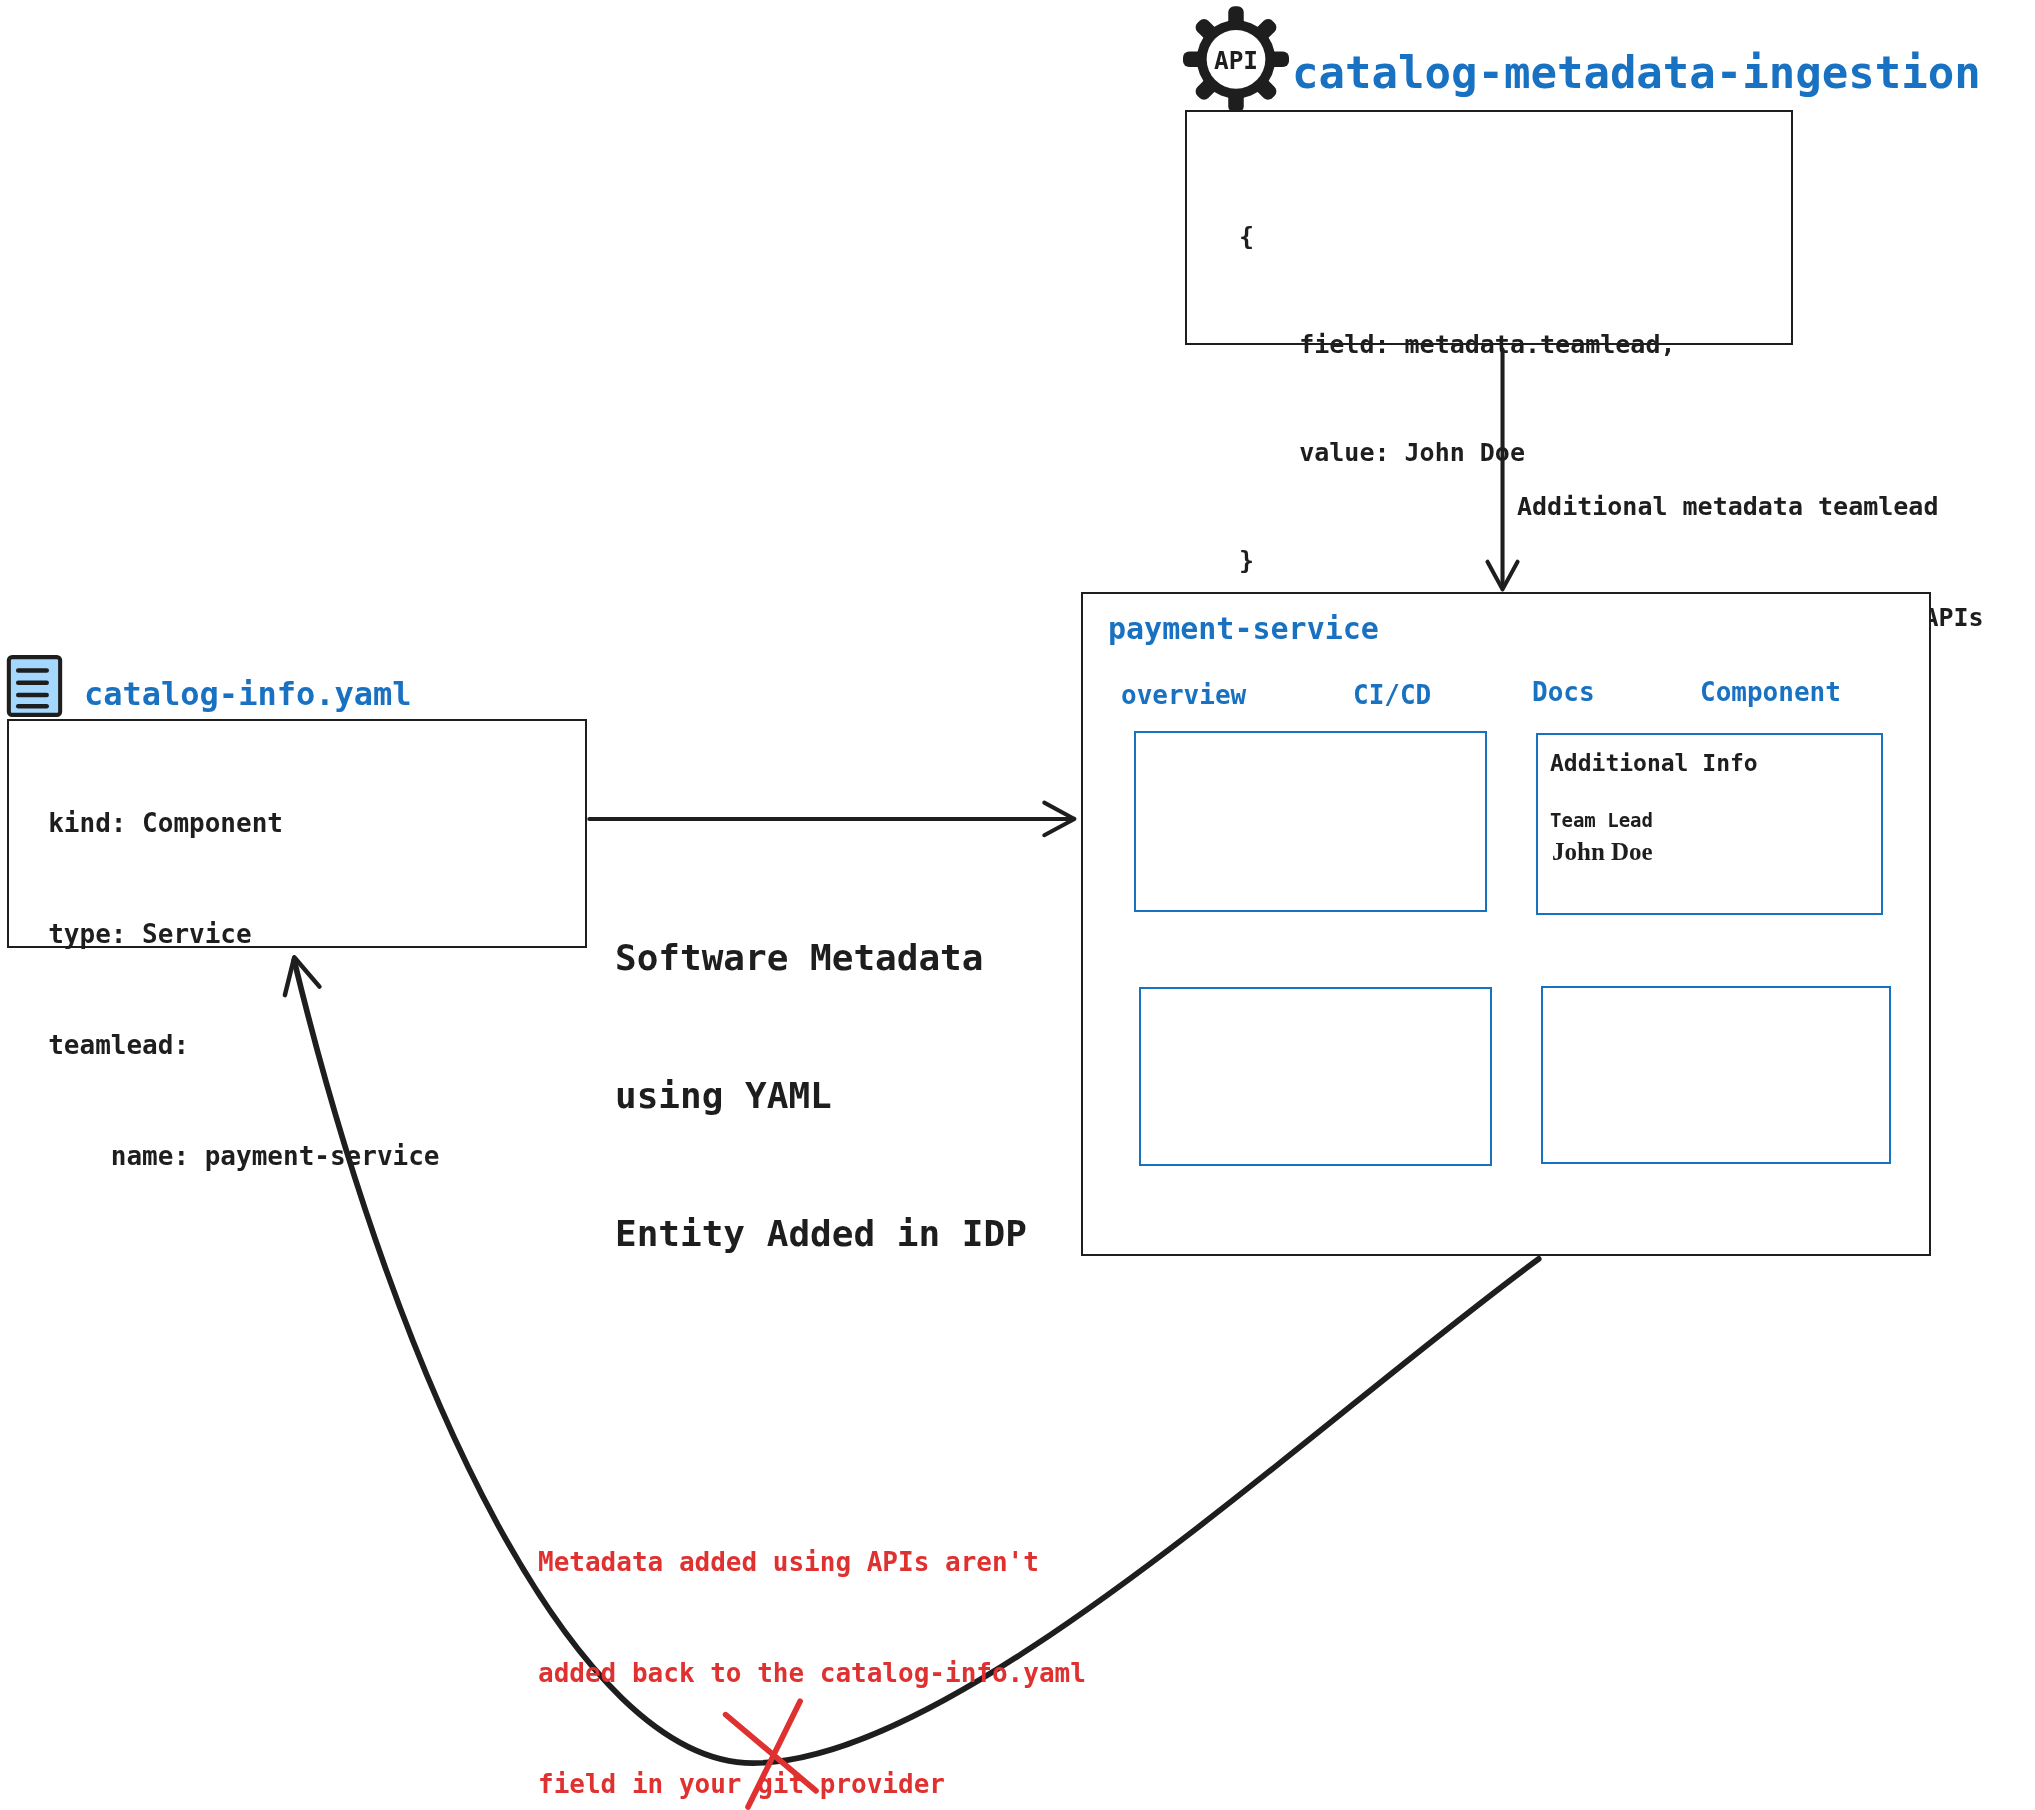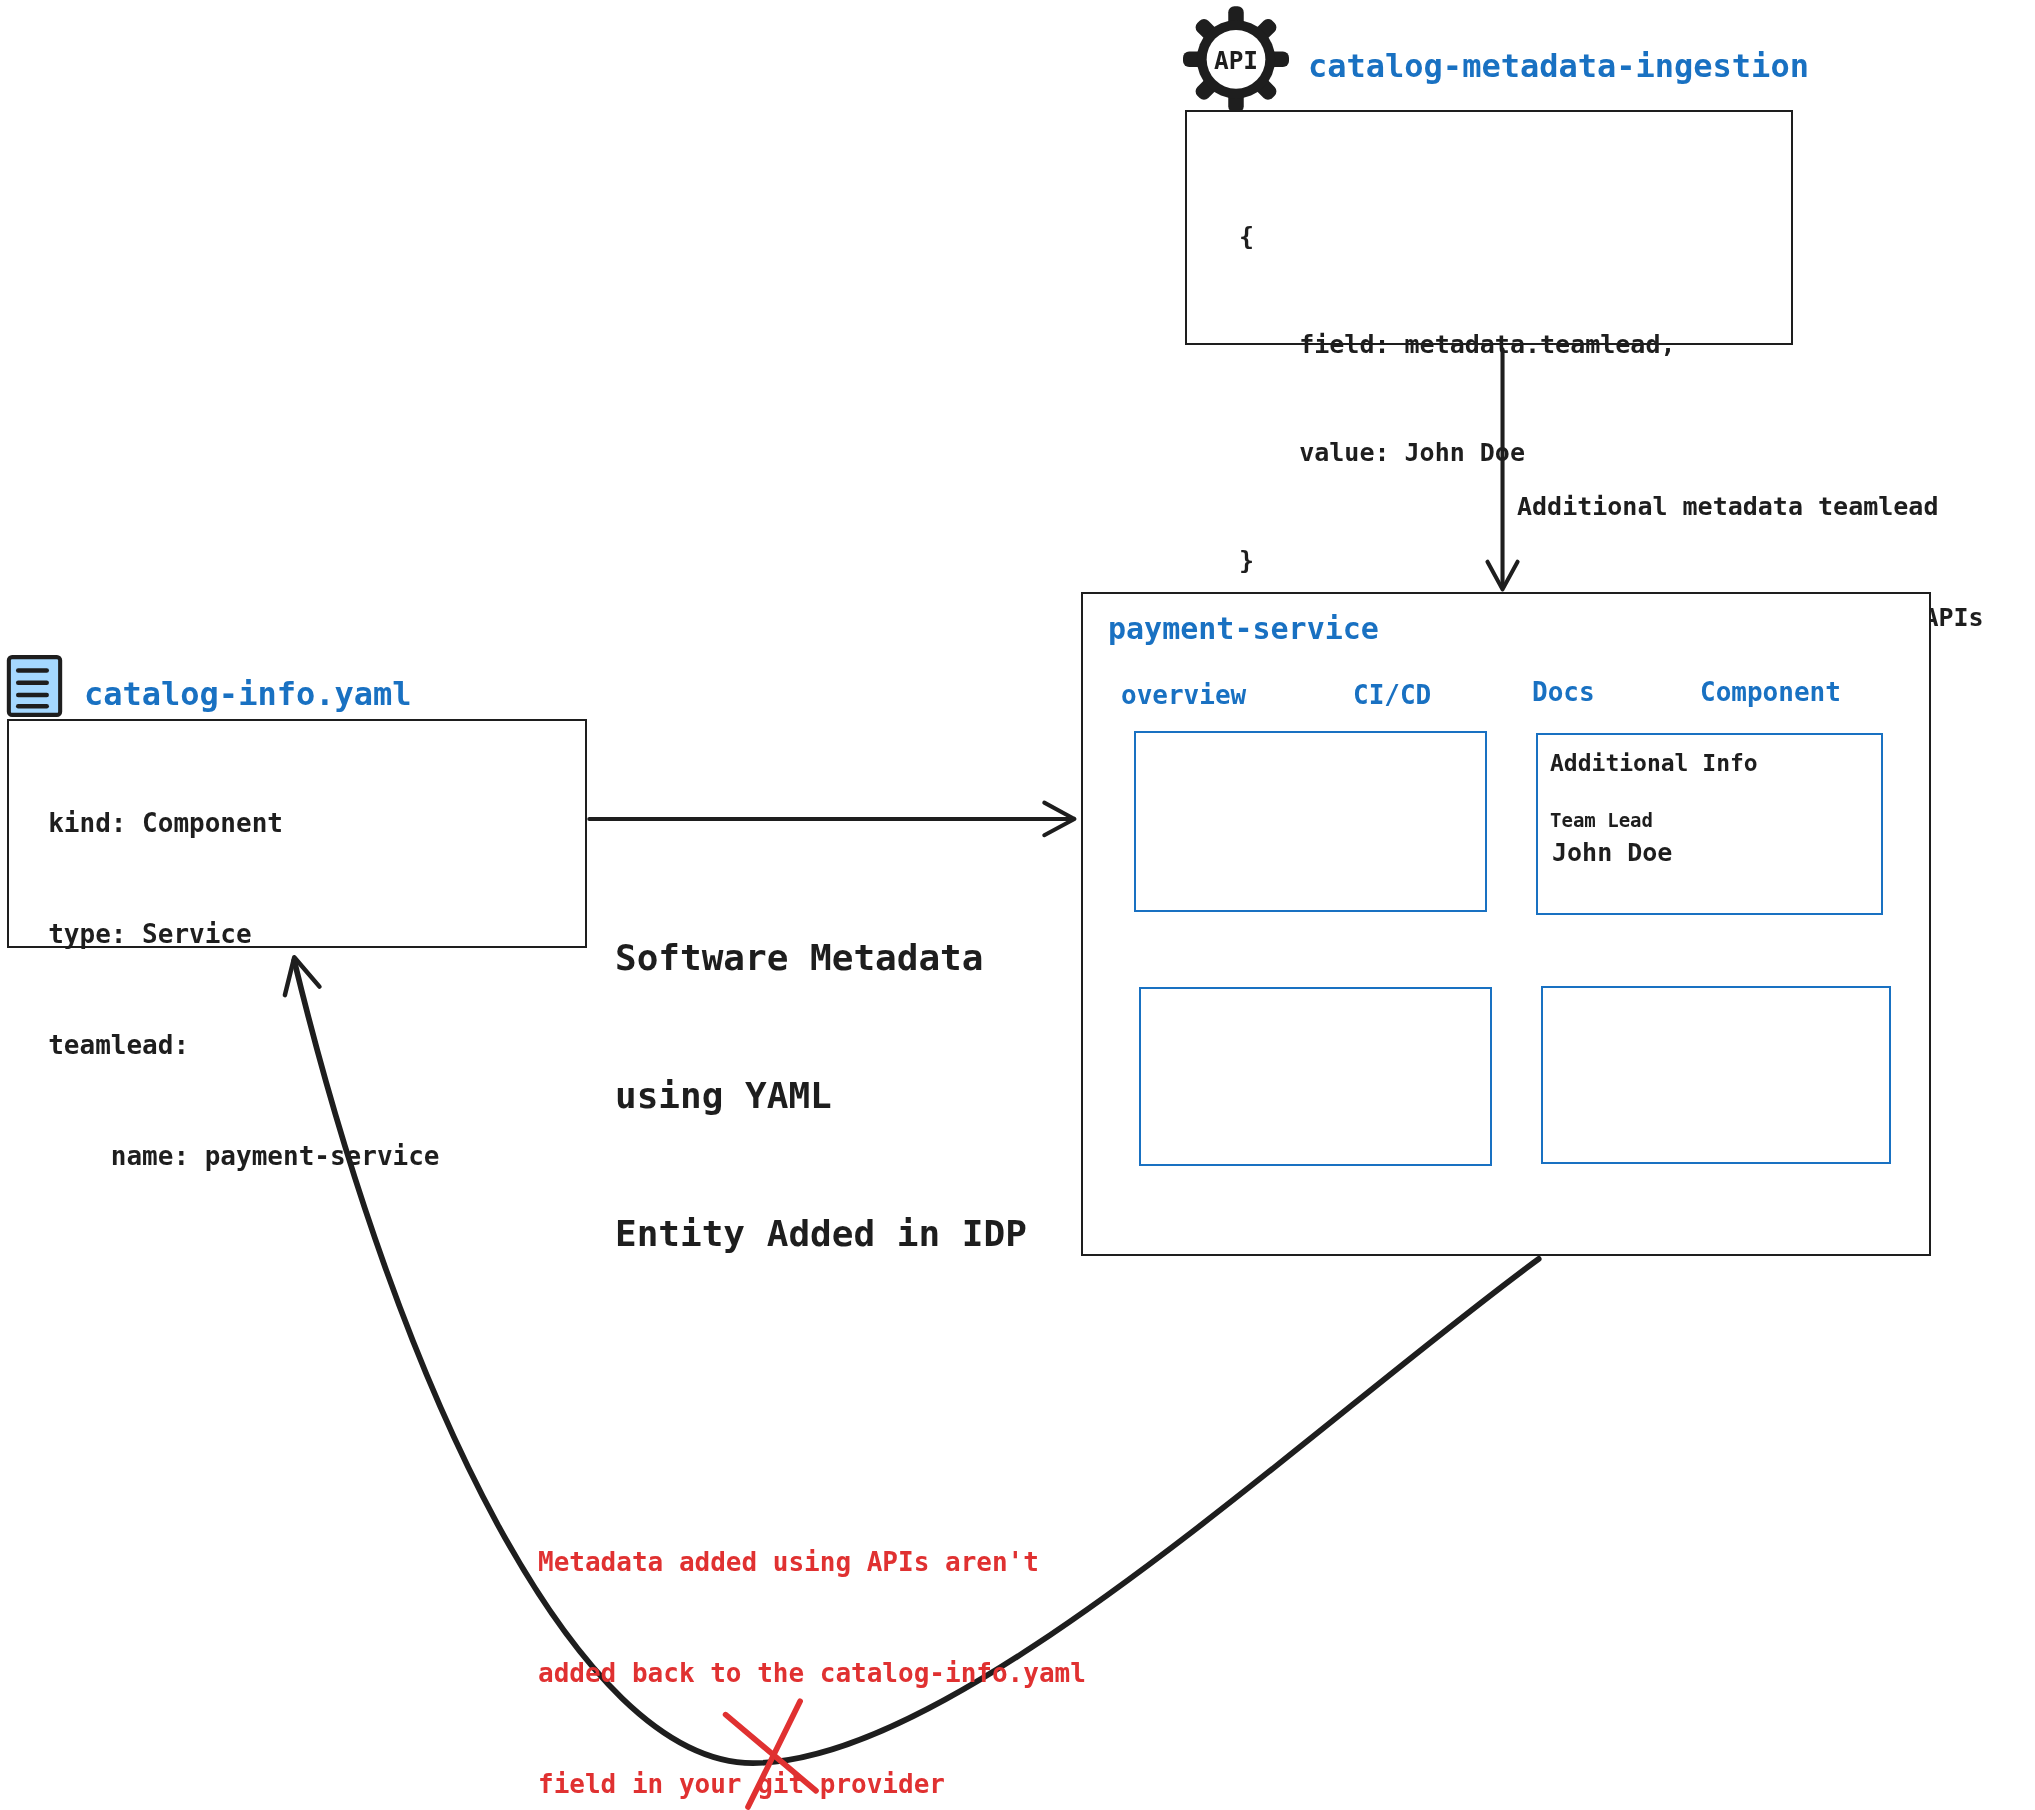--- a/index.html
+++ b/index.html
@@ -32,30 +32,30 @@
     font-size:25px;font-weight:600;line-height:36px;
     white-space:pre;
   }
   .yaml-block{
     position:absolute;
     font-size:26px;font-weight:600;line-height:37px;
     white-space:pre;
     margin-left:36px;
   }
   .svg-overlay{position:absolute;left:0;top:0;pointer-events:none;}
-  .title-main{font-size:32px;font-weight:700;margin-left:16px;}
+  .title-main{font-size:44px;font-weight:700;}
   .label-2line{font-size:25px;font-weight:700;line-height:37px;white-space:pre;}
   .ps-title{font-size:30px;font-weight:700;}
   .tab{position:absolute;font-size:26px;font-weight:700;color:#1971c2;}
   .big-label{font-size:36px;font-weight:700;line-height:46px;white-space:pre;}
   .warn-label{font-size:26px;font-weight:700;line-height:37px;white-space:pre;}
   .file-label{font-size:32px;font-weight:700;}
   .ai-heading{position:absolute;font-size:23px;font-weight:600;}
   .ai-field{position:absolute;font-size:19px;font-weight:600;}
-  .ai-value{position:absolute;font-size:25px;font-weight:600;}
+  .ai-value{position:absolute;font-size:25px;font-weight:600;font-family:Liberation Serif, serif;}
 </style>
 </head>
 <body>
 
 <div id="canvas">
 
   <svg class="svg-overlay" width="2056" height="1810" viewBox="0 0 5052 4447">
 
     <g stroke="#1e1e1e" stroke-width="10" fill="none" stroke-linecap="round">
       <line x1="3692" y1="858" x2="3692" y2="1442"></line>

